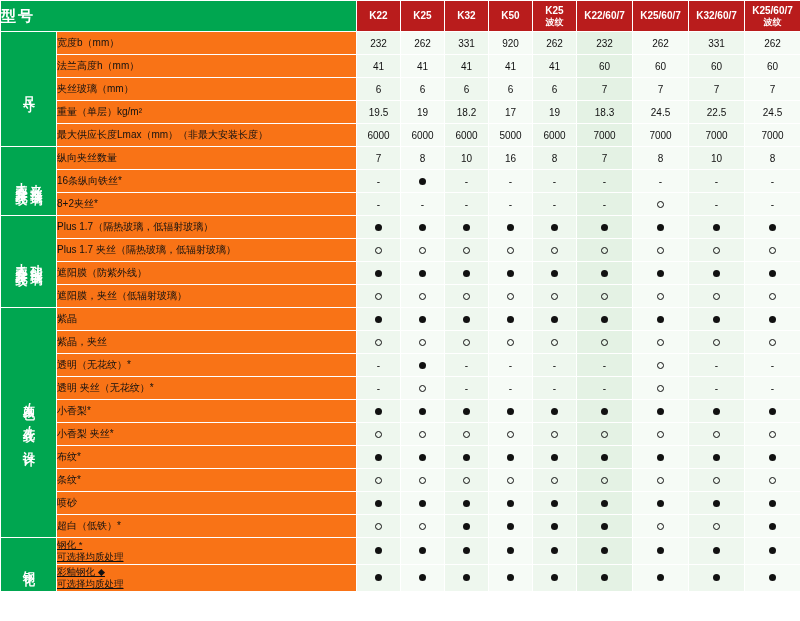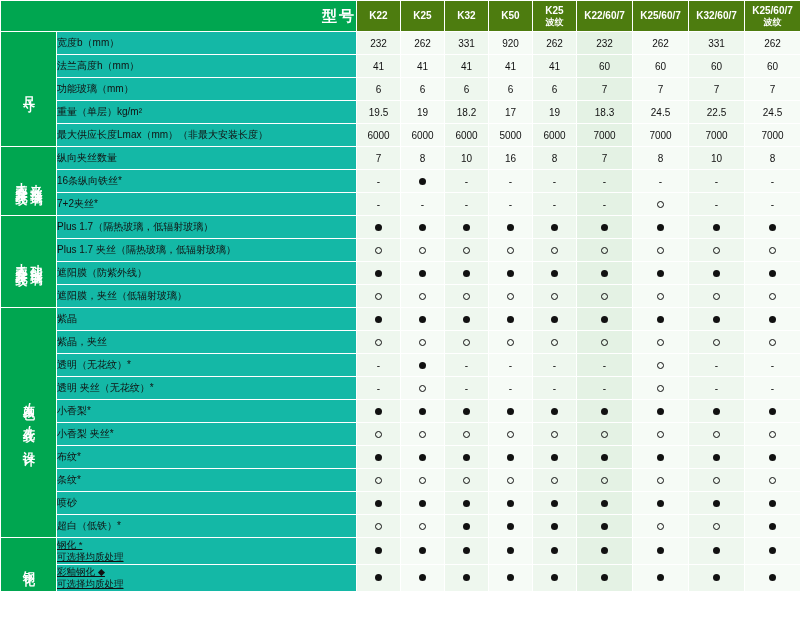--- a/index.html
+++ b/index.html
@@ -19,26 +19,26 @@
   table.spec td,table.spec th{
     border:1px solid #ffffff;
     padding:0;
   }
   
   .hdr-main{
     background:#00a650;
     color:#ffffff;
     font-size:15px;
     font-weight:bold;
-    text-align:right;
+    text-align:left;
     height:30px;
     letter-spacing:2px;
   }
   .hdr-col{
-    background:#4d7c0f;
+    background:#b91c1c;
     color:#ffffff;
     font-size:10px;
     font-weight:bold;
     text-align:center;
     height:30px;
     line-height:1.15;
     padding:2px 1px;
   }
   .hdr-col .sub{
     display:block;
@@ -57,21 +57,21 @@
   }
   .grp .vtext{
     writing-mode:vertical-rl;
     text-orientation:upright;
     display:inline-block;
     line-height:1.25;
     white-space:pre;
   }
   
   .rlabel{
-    background:#14b8a6;
+    background:#f97316;
     color:#111;
     font-size:10px;
     padding:3px 4px 3px 10px;
     height:22px;
     line-height:1.2;
     white-space:nowrap;
   }
   .rlabel.two{
     line-height:1.25;
     white-space:normal;
@@ -182,21 +182,21 @@
         <td class="val shadeB">41</td>
         <td class="val shadeA">41</td>
         <td class="val shadeB">41</td>
         <td class="val shadeA">41</td>
         <td class="val shadeC">60</td>
         <td class="val shadeB">60</td>
         <td class="val shadeA">60</td>
         <td class="val shadeB">60</td>
       </tr>
       <tr>
-        <td class="rlabel">功能玻璃（mm）</td>
+        <td class="rlabel">夹丝玻璃（mm）</td>
         <td class="val shadeA">6</td>
         <td class="val shadeB">6</td>
         <td class="val shadeA">6</td>
         <td class="val shadeB">6</td>
         <td class="val shadeA">6</td>
         <td class="val shadeC">7</td>
         <td class="val shadeB">7</td>
         <td class="val shadeA">7</td>
         <td class="val shadeB">7</td>
       </tr>
@@ -244,21 +244,21 @@
         <td class="val shadeB"><span class="dot"></span></td>
         <td class="val shadeA"><span class="dash">-</span></td>
         <td class="val shadeB"><span class="dash">-</span></td>
         <td class="val shadeA"><span class="dash">-</span></td>
         <td class="val shadeC"><span class="dash">-</span></td>
         <td class="val shadeB"><span class="dash">-</span></td>
         <td class="val shadeA"><span class="dash">-</span></td>
         <td class="val shadeB"><span class="dash">-</span></td>
       </tr>
       <tr>
-        <td class="rlabel">7+2夹丝*</td>
+        <td class="rlabel">8+2夹丝*</td>
         <td class="val shadeA"><span class="dash">-</span></td>
         <td class="val shadeB"><span class="dash">-</span></td>
         <td class="val shadeA"><span class="dash">-</span></td>
         <td class="val shadeB"><span class="dash">-</span></td>
         <td class="val shadeA"><span class="dash">-</span></td>
         <td class="val shadeC"><span class="dash">-</span></td>
         <td class="val shadeB"><span class="ring"></span></td>
         <td class="val shadeA"><span class="dash">-</span></td>
         <td class="val shadeB"><span class="dash">-</span></td>
       </tr>

